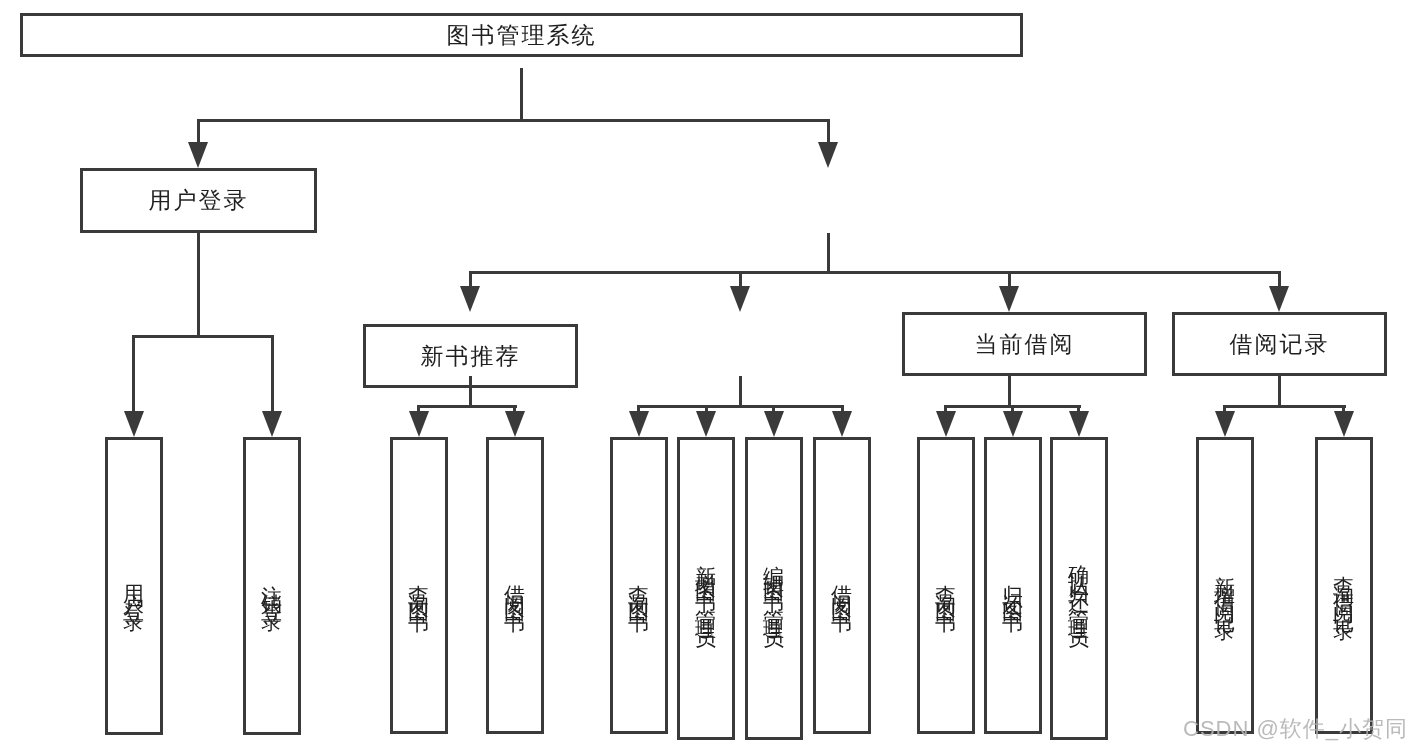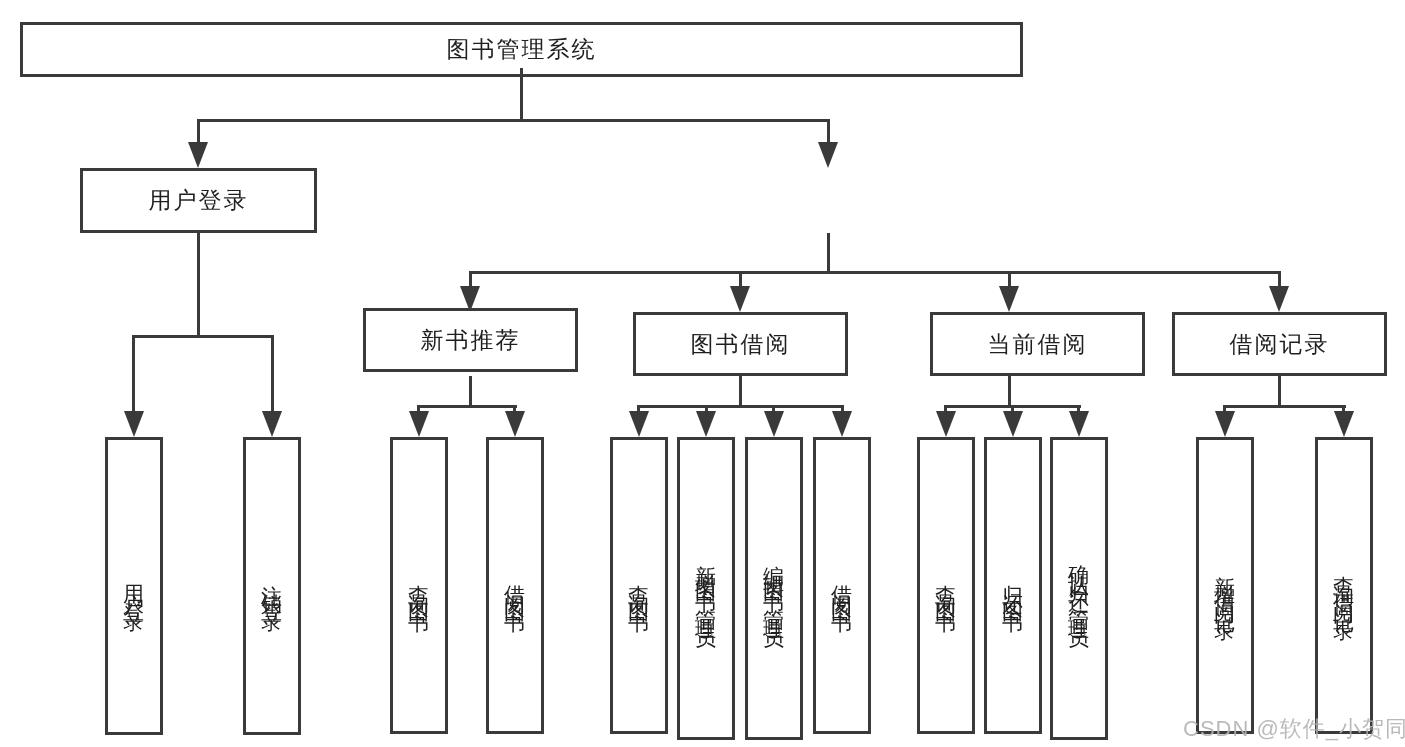--- a/index.html
+++ b/index.html
@@ -54,21 +54,21 @@
     color:var(--wm);
     opacity:.9;
     white-space:nowrap;
   }
 </style>
 </head>
 <body>
 
 <div class="canvas">
 
-  <div class="node" style="left:20px;top:22px;width:1003px;height:55px">
+  <div class="node" style="left:20px;top:13px;width:1003px;height:44px">
     <span class="lbl">图书管理系统</span>
   </div>
 
   <div class="vl" style="left:520px;top:68px;height:54px"></div>
   <div class="hl" style="left:197px;top:119px;width:633px"></div>
   <div class="vl" style="left:197px;top:119px;height:27px"></div>
   <div class="arrow" style="left:188px;top:142px"></div>
   <div class="vl" style="left:827px;top:119px;height:27px"></div>
   <div class="arrow" style="left:818px;top:142px"></div>
 
@@ -87,27 +87,24 @@
   <div class="hl" style="left:469px;top:271px;width:812px"></div>
   <div class="vl" style="left:469px;top:271px;height:20px"></div>
   <div class="arrow" style="left:460px;top:286px"></div>
   <div class="vl" style="left:739px;top:271px;height:20px"></div>
   <div class="arrow" style="left:730px;top:286px"></div>
   <div class="vl" style="left:1008px;top:271px;height:20px"></div>
   <div class="arrow" style="left:999px;top:286px"></div>
   <div class="vl" style="left:1278px;top:271px;height:20px"></div>
   <div class="arrow" style="left:1269px;top:286px"></div>
 
-  <div class="node" style="left:363px;top:308px;width:215px;height:64px">
+  <div class="node" style="left:363px;top:324px;width:215px;height:64px">
     <span class="lbl">新书推荐</span>
   </div>
-  <div class="node" style="left:633px;top:312px;width:215px;height:64px">
-    <span class="lbl">图书借阅</span>
-  </div>
-  <div class="node" style="left:930px;top:312px;width:215px;height:64px">
+  <div class="node" style="left:902px;top:312px;width:245px;height:64px">
     <span class="lbl">当前借阅</span>
   </div>
   <div class="node" style="left:1172px;top:312px;width:215px;height:64px">
     <span class="lbl">借阅记录</span>
   </div>
 
   <div class="vl" style="left:469px;top:376px;height:32px"></div>
   <div class="hl" style="left:417px;top:405px;width:100px"></div>
   <div class="vl" style="left:417px;top:405px;height:10px"></div>
   <div class="arrow" style="left:409px;top:411px"></div>

